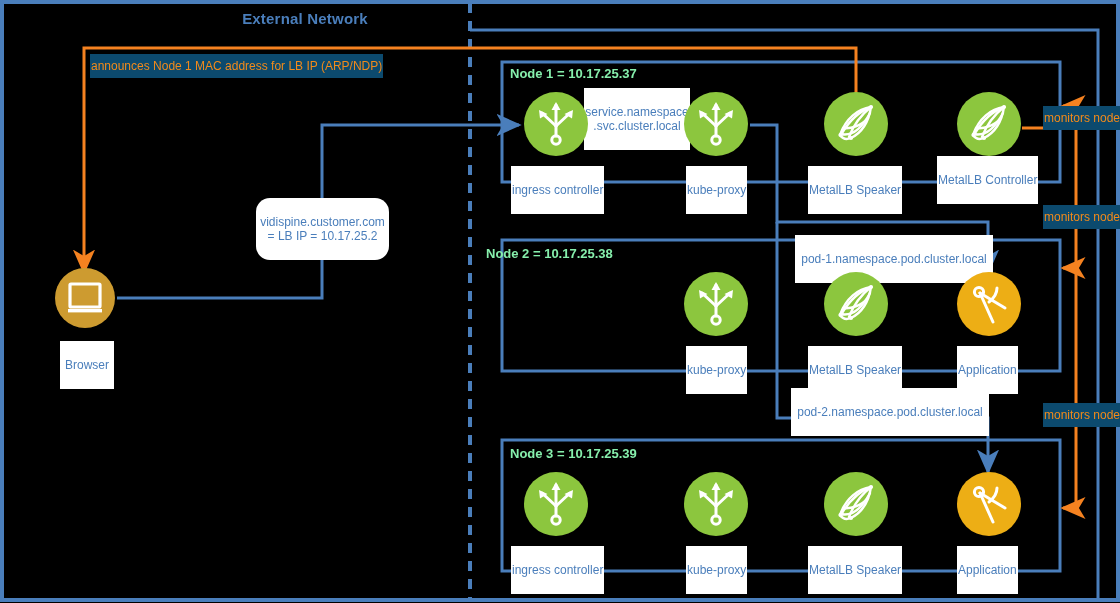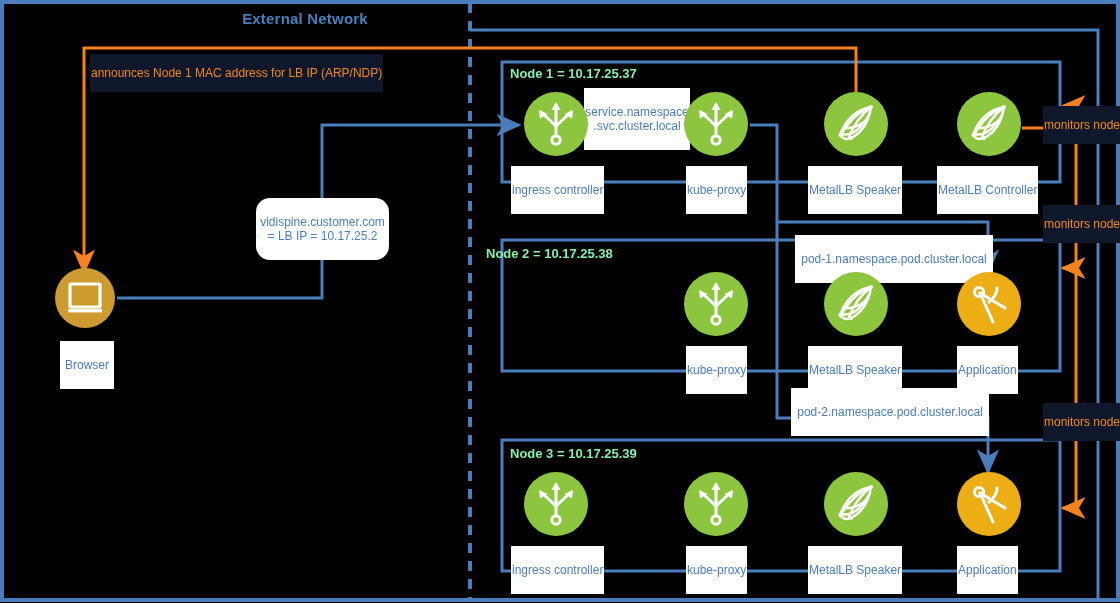--- a/index.html
+++ b/index.html
@@ -3,21 +3,21 @@
 <meta charset="utf-8">
 <style>
   html,body{margin:0;padding:0;background:#000;}
   body{font-family:"Liberation Sans", sans-serif;}
   #canvas{position:relative;width:1120px;height:603px;background:#000000;overflow:hidden;}
   #svg{position:absolute;left:0;top:0;width:1120px;height:603px;}
   .ttl{position:absolute;color:#4a7ebb;font-weight:bold;font-size:15px;letter-spacing:.2px;white-space:nowrap;}
   .nodeTitle{position:absolute;color:#86efac;font-weight:bold;font-size:13px;white-space:nowrap;}
   .lbl{position:absolute;background:#ffffff;color:#4a7ebb;font-size:12px;line-height:14px;white-space:nowrap;padding:17px 1px;}
   .lbl.ctr{text-align:center;}
-  .olbl{position:absolute;background:#0f172a;color:#f28a1a;font-size:12px;line-height:14px;white-space:nowrap;padding:12px 1px;}
+  .olbl{position:absolute;background:#0c4a6e;color:#f28a1a;font-size:12px;line-height:14px;white-space:nowrap;padding:5px 1px;}
   .ico{position:absolute;border-radius:50%;}
   .ico svg{display:block;}
   .green{background:#8cc63e;}
   .yellow{background:#edae15;}
   .gold{background:#cd9b30;}
 </style>
 </head>
 <body>
 
 <div id="canvas">
@@ -142,21 +142,21 @@
         <path d="M47 15 C38 22 30 32 25 45"></path>
         <path d="M47 15 C36 19 26 28 18 41"></path>
         <path d="M19 36 C27 37 37 34 44 26"></path>
         <path d="M16.5 42 C25 44 36 40 46 21"></path>
       </g>
       <circle cx="47" cy="15" r="2.1" fill="#ffffff"></circle>
       <circle cx="16.5" cy="43" r="2.1" fill="#ffffff"></circle>
       <circle cx="27" cy="46" r="2.1" fill="#ffffff"></circle>
     </svg>
   </div>
-  <div class="lbl" style="left:937px;top:166px;">MetalLB Controller</div>
+  <div class="lbl" style="left:937px;top:156px;">MetalLB Controller</div>
 
   <div class="ico green" style="left:684px;top:272px;width:64px;height:64px;">
     <svg width="64" height="64" viewBox="0 0 64 64">
       <g fill="none" stroke="#ffffff" stroke-width="3" stroke-linecap="round">
         <path d="M32 34 L32 13"></path>
           <path d="M32 34 L18 21"></path>
           <path d="M32 34 L46 21"></path>
         <path d="M32 34 L32 44"></path>
       </g>
       <path d="M32 10 L27.5 18 L36.5 18 Z" fill="#ffffff"></path>

